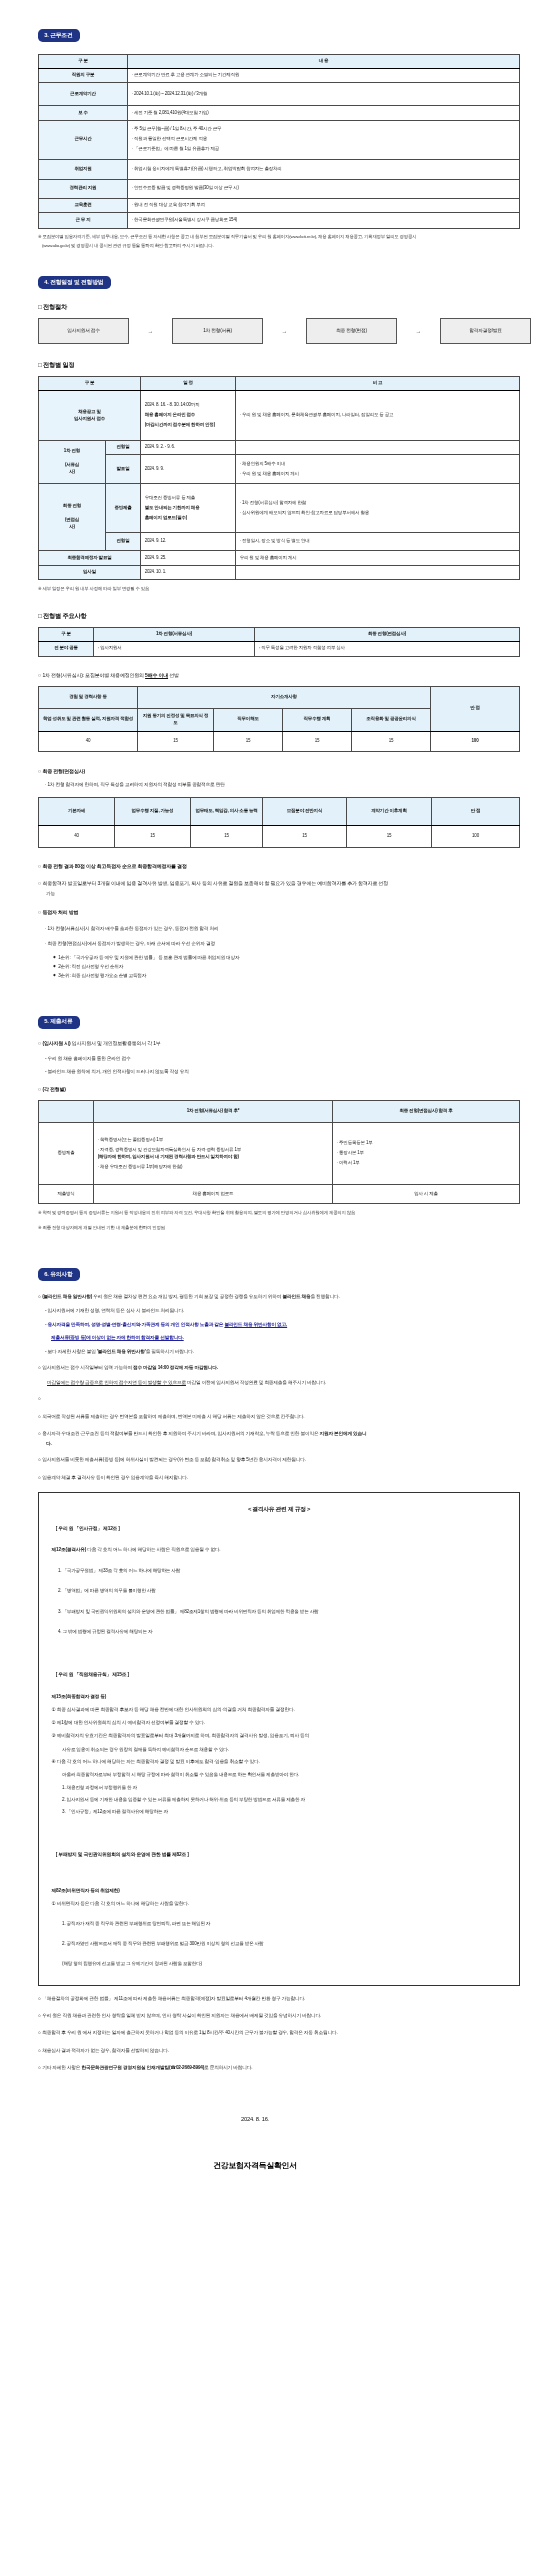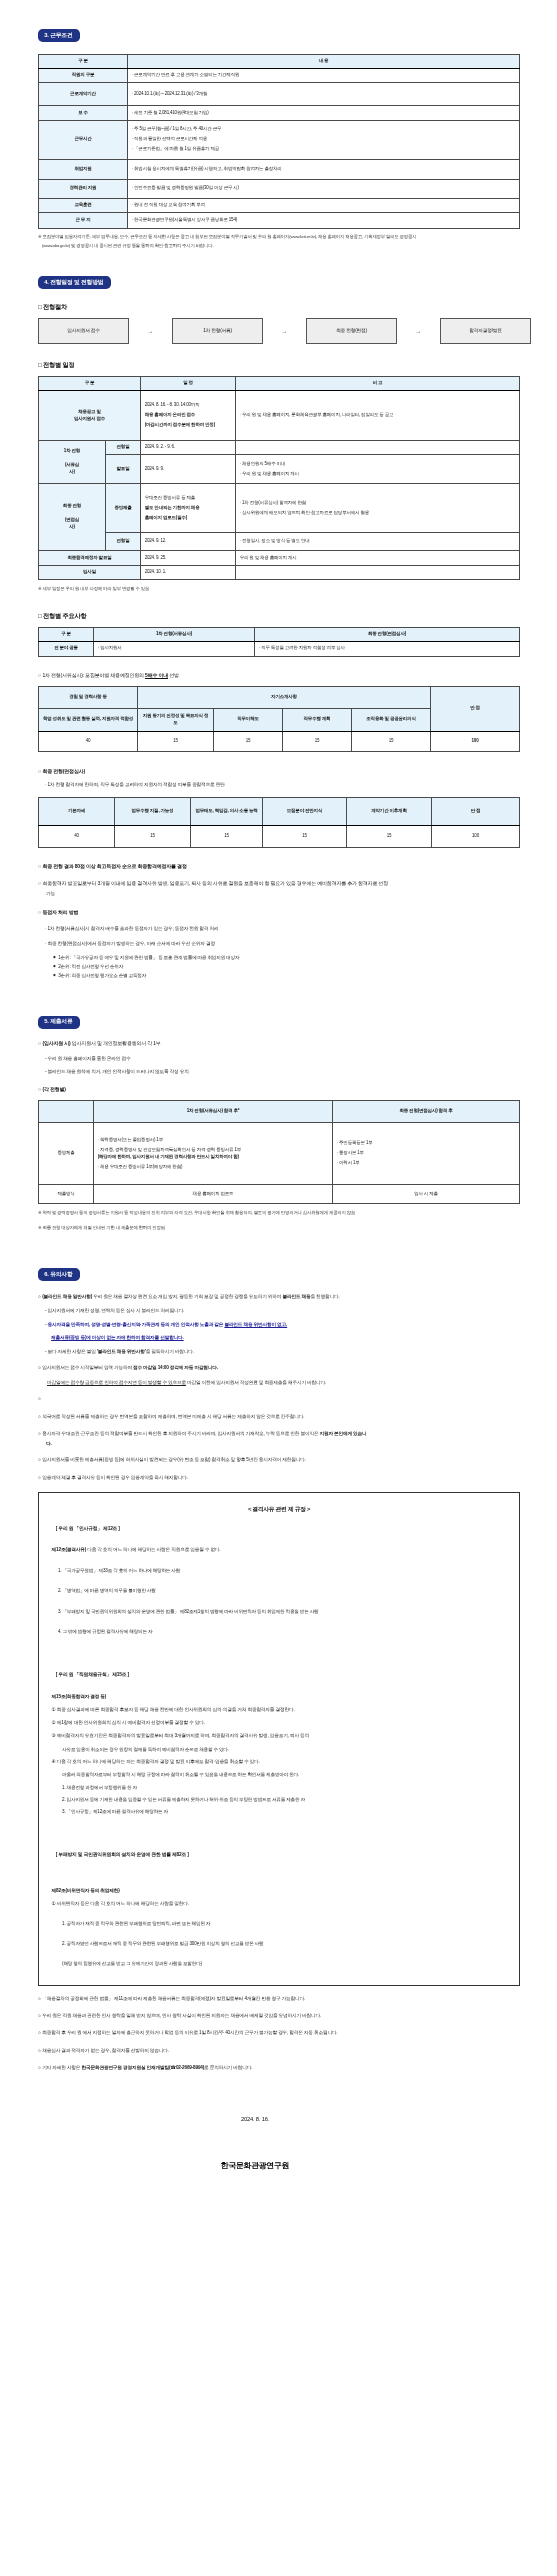--- a/index.html
+++ b/index.html
@@ -754,16 +754,16 @@
       <span class="mk">○</span><span>기타 자세한 사항은 </span><span class="b">한국문화관광연구원 경영지원실 인재개발팀(☎02-2669-8994)</span><span>로 문의하시기 바랍니다.</span>
     </div>
   </div>
 
   <div style="height:40px"></div>
 
   <div class="date-line">2024. 8. 16.</div>
 
   <div style="height:36px"></div>
 
-  <div class="org-line">한국문화관광연구원</div>
+  <div class="org-line">건강보험자격득실확인서</div>
 
 </div>
 
 
 </body></html>

